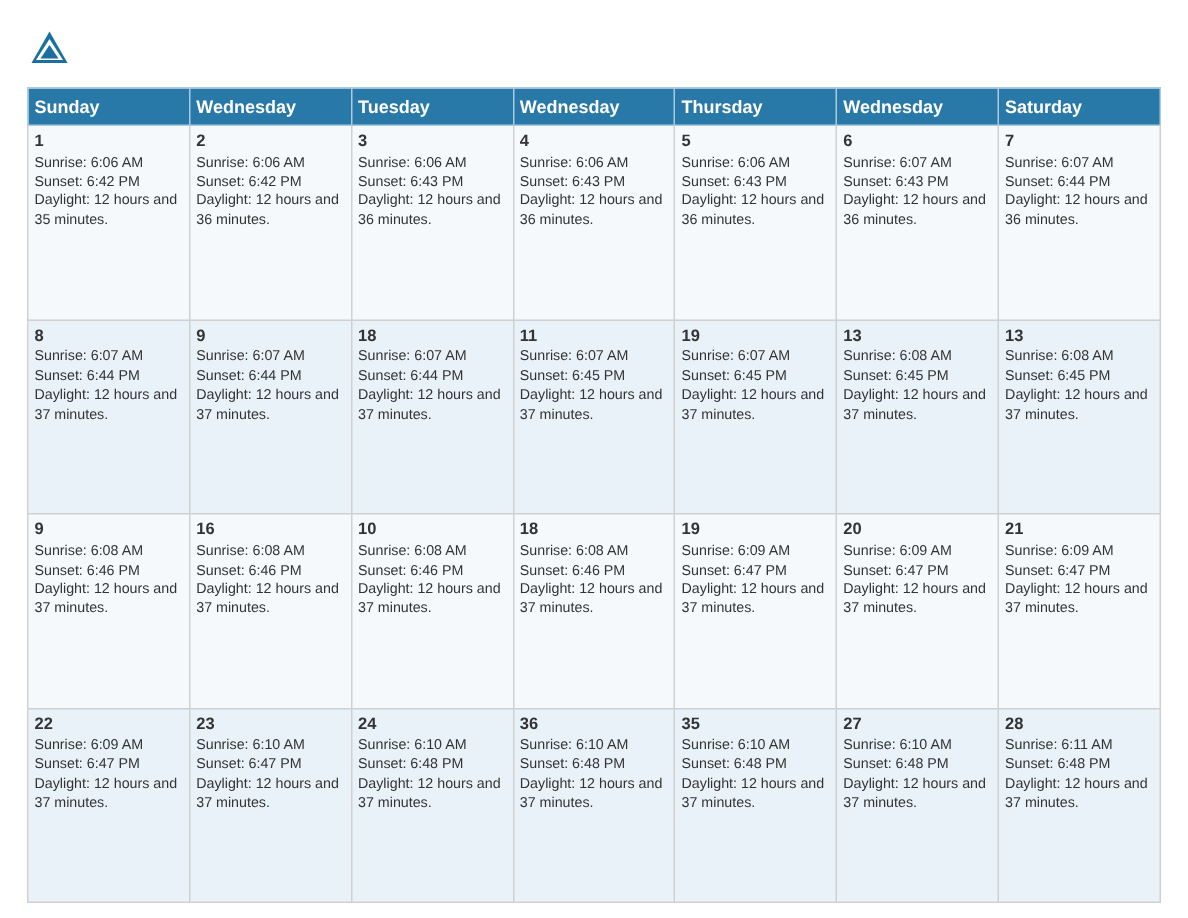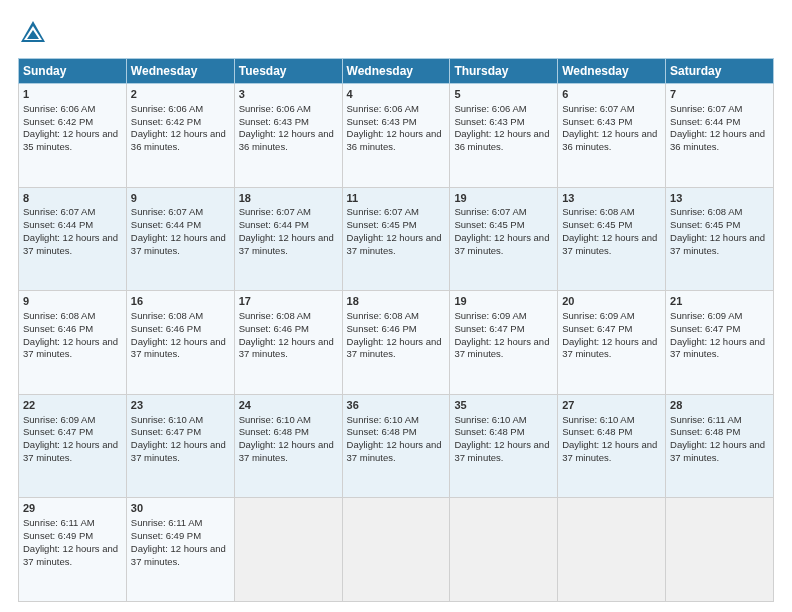--- a/index.html
+++ b/index.html
@@ -147,39 +147,30 @@
           <td><span class="day-num">9</span>Sunrise: 6:07 AM<br>Sunset: 6:44 PM<br>Daylight: 12 hours and 37 minutes.</td>
           <td><span class="day-num">18</span>Sunrise: 6:07 AM<br>Sunset: 6:44 PM<br>Daylight: 12 hours and 37 minutes.</td>
           <td><span class="day-num">11</span>Sunrise: 6:07 AM<br>Sunset: 6:45 PM<br>Daylight: 12 hours and 37 minutes.</td>
           <td><span class="day-num">19</span>Sunrise: 6:07 AM<br>Sunset: 6:45 PM<br>Daylight: 12 hours and 37 minutes.</td>
           <td><span class="day-num">13</span>Sunrise: 6:08 AM<br>Sunset: 6:45 PM<br>Daylight: 12 hours and 37 minutes.</td>
           <td><span class="day-num">13</span>Sunrise: 6:08 AM<br>Sunset: 6:45 PM<br>Daylight: 12 hours and 37 minutes.</td>
         </tr>
         <tr>
           <td><span class="day-num">9</span>Sunrise: 6:08 AM<br>Sunset: 6:46 PM<br>Daylight: 12 hours and 37 minutes.</td>
           <td><span class="day-num">16</span>Sunrise: 6:08 AM<br>Sunset: 6:46 PM<br>Daylight: 12 hours and 37 minutes.</td>
-          <td><span class="day-num">17</span>Sunrise: 6:08 AM<br>Sunset: 6:46 PM<br>Daylight: 12 hours and 37 minutes.</td>
+          <td><span class="day-num">10</span>Sunrise: 6:08 AM<br>Sunset: 6:46 PM<br>Daylight: 12 hours and 37 minutes.</td>
           <td><span class="day-num">18</span>Sunrise: 6:08 AM<br>Sunset: 6:46 PM<br>Daylight: 12 hours and 37 minutes.</td>
           <td><span class="day-num">19</span>Sunrise: 6:09 AM<br>Sunset: 6:47 PM<br>Daylight: 12 hours and 37 minutes.</td>
           <td><span class="day-num">20</span>Sunrise: 6:09 AM<br>Sunset: 6:47 PM<br>Daylight: 12 hours and 37 minutes.</td>
           <td><span class="day-num">21</span>Sunrise: 6:09 AM<br>Sunset: 6:47 PM<br>Daylight: 12 hours and 37 minutes.</td>
         </tr>
         <tr>
           <td><span class="day-num">22</span>Sunrise: 6:09 AM<br>Sunset: 6:47 PM<br>Daylight: 12 hours and 37 minutes.</td>
           <td><span class="day-num">23</span>Sunrise: 6:10 AM<br>Sunset: 6:47 PM<br>Daylight: 12 hours and 37 minutes.</td>
           <td><span class="day-num">24</span>Sunrise: 6:10 AM<br>Sunset: 6:48 PM<br>Daylight: 12 hours and 37 minutes.</td>
           <td><span class="day-num">36</span>Sunrise: 6:10 AM<br>Sunset: 6:48 PM<br>Daylight: 12 hours and 37 minutes.</td>
           <td><span class="day-num">35</span>Sunrise: 6:10 AM<br>Sunset: 6:48 PM<br>Daylight: 12 hours and 37 minutes.</td>
           <td><span class="day-num">27</span>Sunrise: 6:10 AM<br>Sunset: 6:48 PM<br>Daylight: 12 hours and 37 minutes.</td>
           <td><span class="day-num">28</span>Sunrise: 6:11 AM<br>Sunset: 6:48 PM<br>Daylight: 12 hours and 37 minutes.</td>
         </tr>
-        <tr>
-          <td><span class="day-num">29</span>Sunrise: 6:11 AM<br>Sunset: 6:49 PM<br>Daylight: 12 hours and 37 minutes.</td>
-          <td><span class="day-num">30</span>Sunrise: 6:11 AM<br>Sunset: 6:49 PM<br>Daylight: 12 hours and 37 minutes.</td>
-          <td class="empty-cell"></td>
-          <td class="empty-cell"></td>
-          <td class="empty-cell"></td>
-          <td class="empty-cell"></td>
-          <td class="empty-cell"></td>
-        </tr>
       </tbody>
   </table>
 </div>
 
 </body></html>

